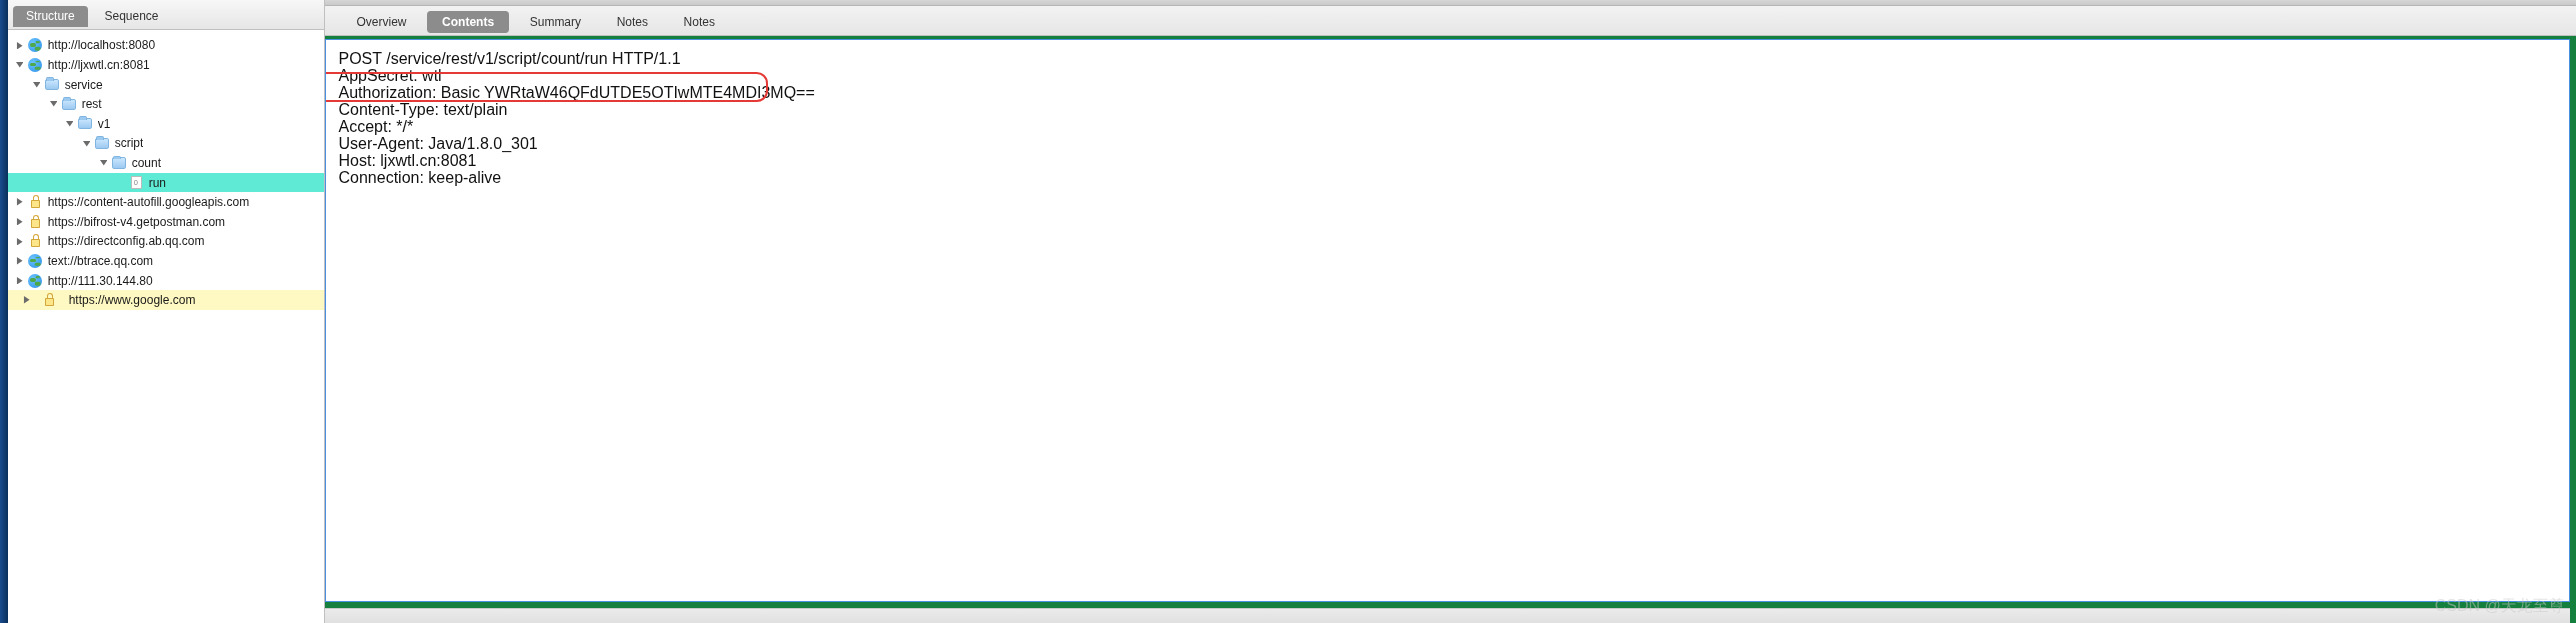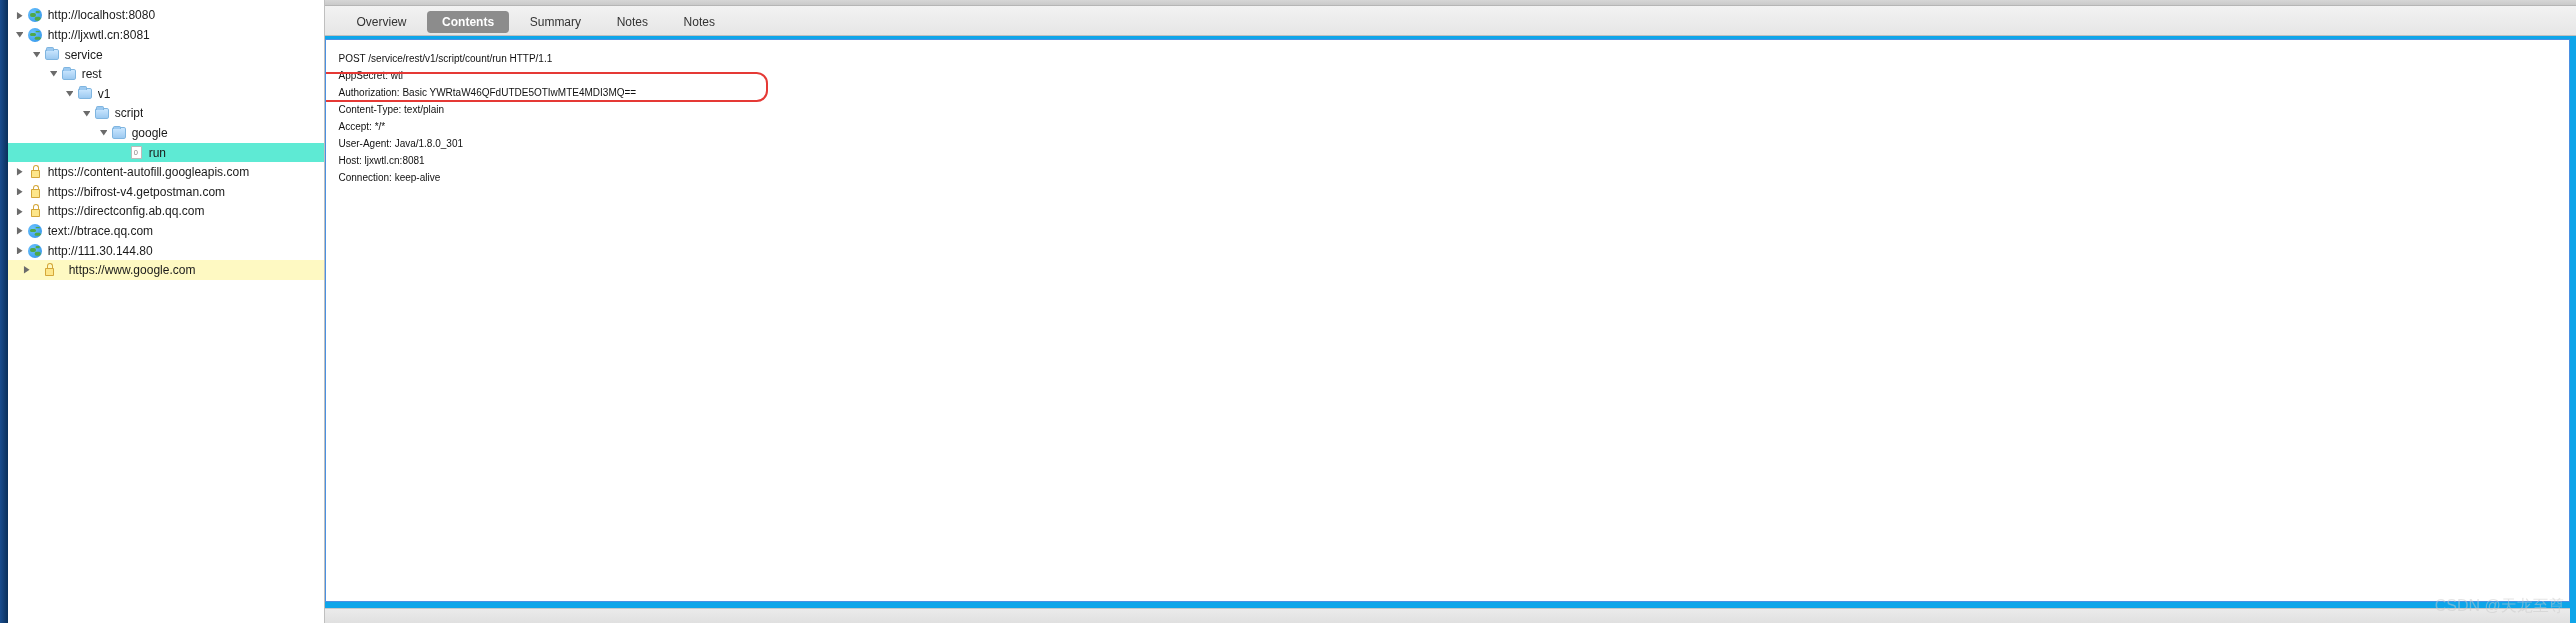--- a/index.html
+++ b/index.html
@@ -200,21 +200,21 @@
 
     .label {
       overflow: hidden;
       text-overflow: ellipsis;
     }
 
     .main {
       flex: 1;
       display: flex;
       flex-direction: column;
-      background: #0ea5e9;
+      background: #15803d;
     }
 
     .main-ruler {
       height: 5.6px;
       background: linear-gradient(#d6d6d6, #c9c9c9);
       border-bottom: 0.9px solid #b5b5b5;
     }
 
     .main-tabs {
       display: flex;
@@ -240,21 +240,21 @@
       font-weight: 700;
     }
 
     .content-panel {
       flex: 1;
       margin: 3.7px 5.6px 5.6px 0;
       background: #fff;
       border: 1.9px solid #4a90e2;
       padding: 9.3px 13px;
       font-family: "Lucida Grande", -apple-system, sans-serif;
-      font-size: 10px;
+      font-size: 16px;
       line-height: 17px;
       color: #111;
       white-space: pre;
       overflow: auto;
       position: relative;
     }
 
     .hl-box {
       position: absolute;
       border: 2.8px solid #e53935;
@@ -285,20 +285,24 @@
       color: #6b6b6b;
       overflow: hidden;
     }
   </style>
 </head>
 <body>
 
 <div class="left-edge"></div>
 
 <div class="sidebar">
+  <div class="sidebar-tabs">
+      <div class="sidebar-tab active">Structure</div>
+      <div class="sidebar-tab">Sequence</div>
+    </div>
   <div class="tree">
       <div class="tree-node">
         <span class="indent" style="width:0px"></span>
         <span class="disclosure">
           <svg viewBox="0 0 8 8">
             <polygon points="1,0 7,4 1,8" fill="currentColor"></polygon>
           </svg>
         </span>
         <span class="icon">
           <span class="globe"></span>
@@ -368,21 +372,21 @@
       <div class="tree-node">
         <span class="indent" style="width:84px"></span>
         <span class="disclosure">
           <svg viewBox="0 0 8 8">
             <polygon points="0,1 8,1 4,7" fill="currentColor"></polygon>
           </svg>
         </span>
         <span class="icon">
           <span class="folder"></span>
         </span>
-        <span class="label">google</span>
+        <span class="label">count</span>
       </div>
       <div class="tree-node selected">
         <span class="indent" style="width:101px"></span>
         <span class="disclosure"></span>
         <span class="icon">
           <span class="file"></span>
         </span>
         <span class="label">run</span>
       </div>
       <div class="tree-node">

